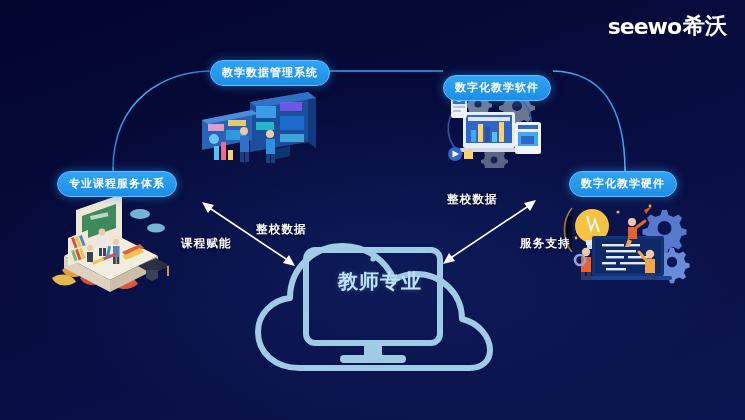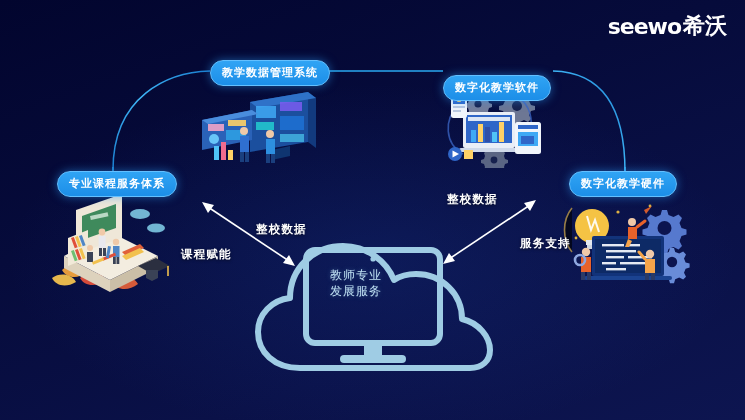--- a/index.html
+++ b/index.html
@@ -52,34 +52,34 @@
   #chip-data{left:210px;top:60px;}
   #chip-software{left:443px;top:75px;}
   #chip-course{left:57px;top:171px;}
   #chip-hardware{left:569px;top:171px;}
   
   .illus{position:absolute;}
   
   .cloud-wrap{position:absolute;left:248px;top:228px;width:250px;height:150px;}
   .center-text{
     position:absolute;left:330px;top:268px;width:92px;
-    text-align:left;color:#bfe0f2;
-    font-size:12px;font-weight:400;line-height:1.32;
+    text-align:right;color:#bfe0f2;
+    font-size:20px;font-weight:700;line-height:1.32;
     letter-spacing:1px;
     text-shadow:0 0 5px rgba(120,190,235,.35);
   }
   
   .cap{
     position:absolute;color:#ffffff;
     font-size:11.5px;font-weight:700;letter-spacing:1.2px;
     white-space:nowrap;
     text-shadow:0 1px 3px rgba(0,0,0,.55);
   }
   #cap-data{left:256px;top:195px;margin-top:27px;}
-  #cap-course{left:181px;top:236px;margin-top:11px;}
+  #cap-course{left:181px;top:236px;}
   #cap-fusion{left:447px;top:192px;}
   #cap-support{left:484px;top:236px;margin-left:36px;}
 </style>
 </head>
 <body>
 
 <div class="slide">
   <div class="bg-vignette"></div>
 
   <div class="logo">
@@ -123,21 +123,20 @@
 
     <g>
       <rect x="58" y="22" width="134" height="93" rx="9" ry="9" fill="none" stroke="#9fcce4" stroke-width="6"></rect>
       <circle cx="125" cy="31" r="2.6" fill="#9fcce4"></circle>
       <rect x="116" y="115" width="18" height="14" fill="#9fcce4"></rect>
       <rect x="92" y="127" width="66" height="8" rx="4" ry="4" fill="#9fcce4"></rect>
     </g>
   </svg>
   <div class="center-text">
     <div>教师专业</div>
-    <div>发展服务</div>
   </div>
 
   <svg class="illus" style="left:190px;top:84px;" width="140" height="82" viewBox="0 0 140 82">
 
     <g>
       <polygon points="60,18 118,8 118,58 60,68" fill="#1b4f9e"></polygon>
       <polygon points="118,8 126,14 126,64 118,58" fill="#123a7e"></polygon>
       <polygon points="60,18 68,24 126,14 118,8" fill="#2f72c8"></polygon>
       <rect x="66" y="22" width="20" height="12" fill="#3fa9f5" opacity=".85"></rect>
       <rect x="90" y="18" width="22" height="9" fill="#7a5cf0" opacity=".85"></rect>

